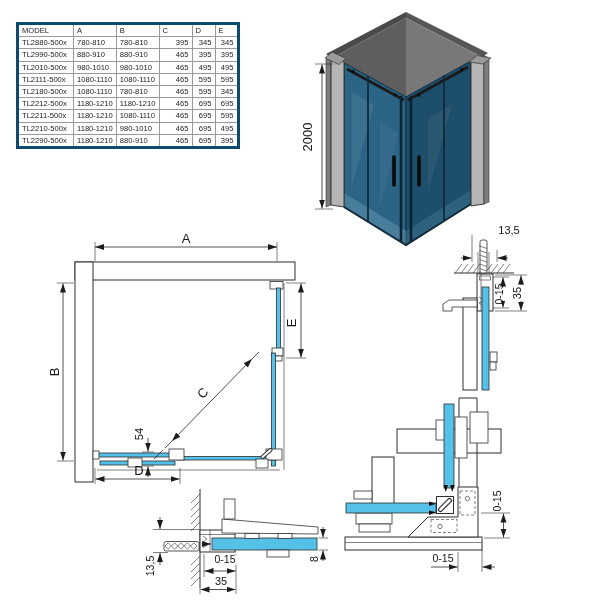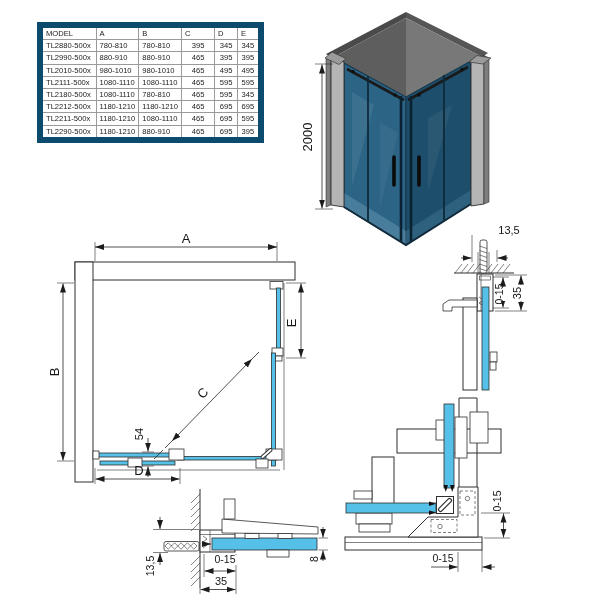--- a/index.html
+++ b/index.html
@@ -1,22 +1,22 @@
 <!DOCTYPE html>
 <html><head>
 <meta charset="utf-8">
 <style>
   html,body{margin:0;padding:0;width:600px;height:600px;background:#fff;}
   .sheet{position:relative;width:600px;height:600px;font-family:"Liberation Sans",sans-serif;overflow:hidden;}
   svg.canvas{position:absolute;left:0;top:0;}
-  table.size-table{position:absolute;left:37px;top:22px;border-collapse:collapse;table-layout:fixed;border:6px solid #0c4a6e;}
+  table.size-table{position:absolute;left:16px;top:22px;border-collapse:collapse;table-layout:fixed;border:3px solid #0c4a6e;}
   .size-table th,.size-table td{
     border:1px solid #9a9a9a;font:400 7.6px/11px "Liberation Sans",sans-serif;color:#1a1a1a;
     padding:0 3px;height:11.2px;white-space:nowrap;overflow:hidden;text-align:left;}
-  .size-table td.num{text-align:center;}
+  .size-table td.num{text-align:right;}
   svg text{font-family:"Liberation Sans",sans-serif;fill:#151515;}
   .t13{font-size:13px;}
   .t11{font-size:11px;}
   .t10{font-size:10.5px;}
   .ol{fill:#fff;stroke:#2e2e2e;stroke-width:1;}
   .ol2{fill:#fff;stroke:#2e2e2e;stroke-width:.8;}
   .ln{fill:none;stroke:#2e2e2e;stroke-width:1;}
   .thin{fill:none;stroke:#2e2e2e;stroke-width:.6;}
   .dim{fill:none;stroke:#262626;stroke-width:.8;}
   .dash{stroke-dasharray:3 2;}
@@ -330,20 +330,28 @@
         </tr>
         <tr>
           <td>TL2211-500x</td>
           <td>1180-1210</td>
           <td>1080-1110</td>
           <td class="num">465</td>
           <td class="num">695</td>
           <td class="num">595</td>
         </tr>
         <tr>
+          <td>TL2210-500x</td>
+          <td>1180-1210</td>
+          <td>980-1010</td>
+          <td class="num">465</td>
+          <td class="num">695</td>
+          <td class="num">495</td>
+        </tr>
+        <tr>
           <td>TL2290-500x</td>
           <td>1180-1210</td>
           <td>880-910</td>
           <td class="num">465</td>
           <td class="num">695</td>
           <td class="num">395</td>
         </tr>
       </tbody>
 </table>
 

